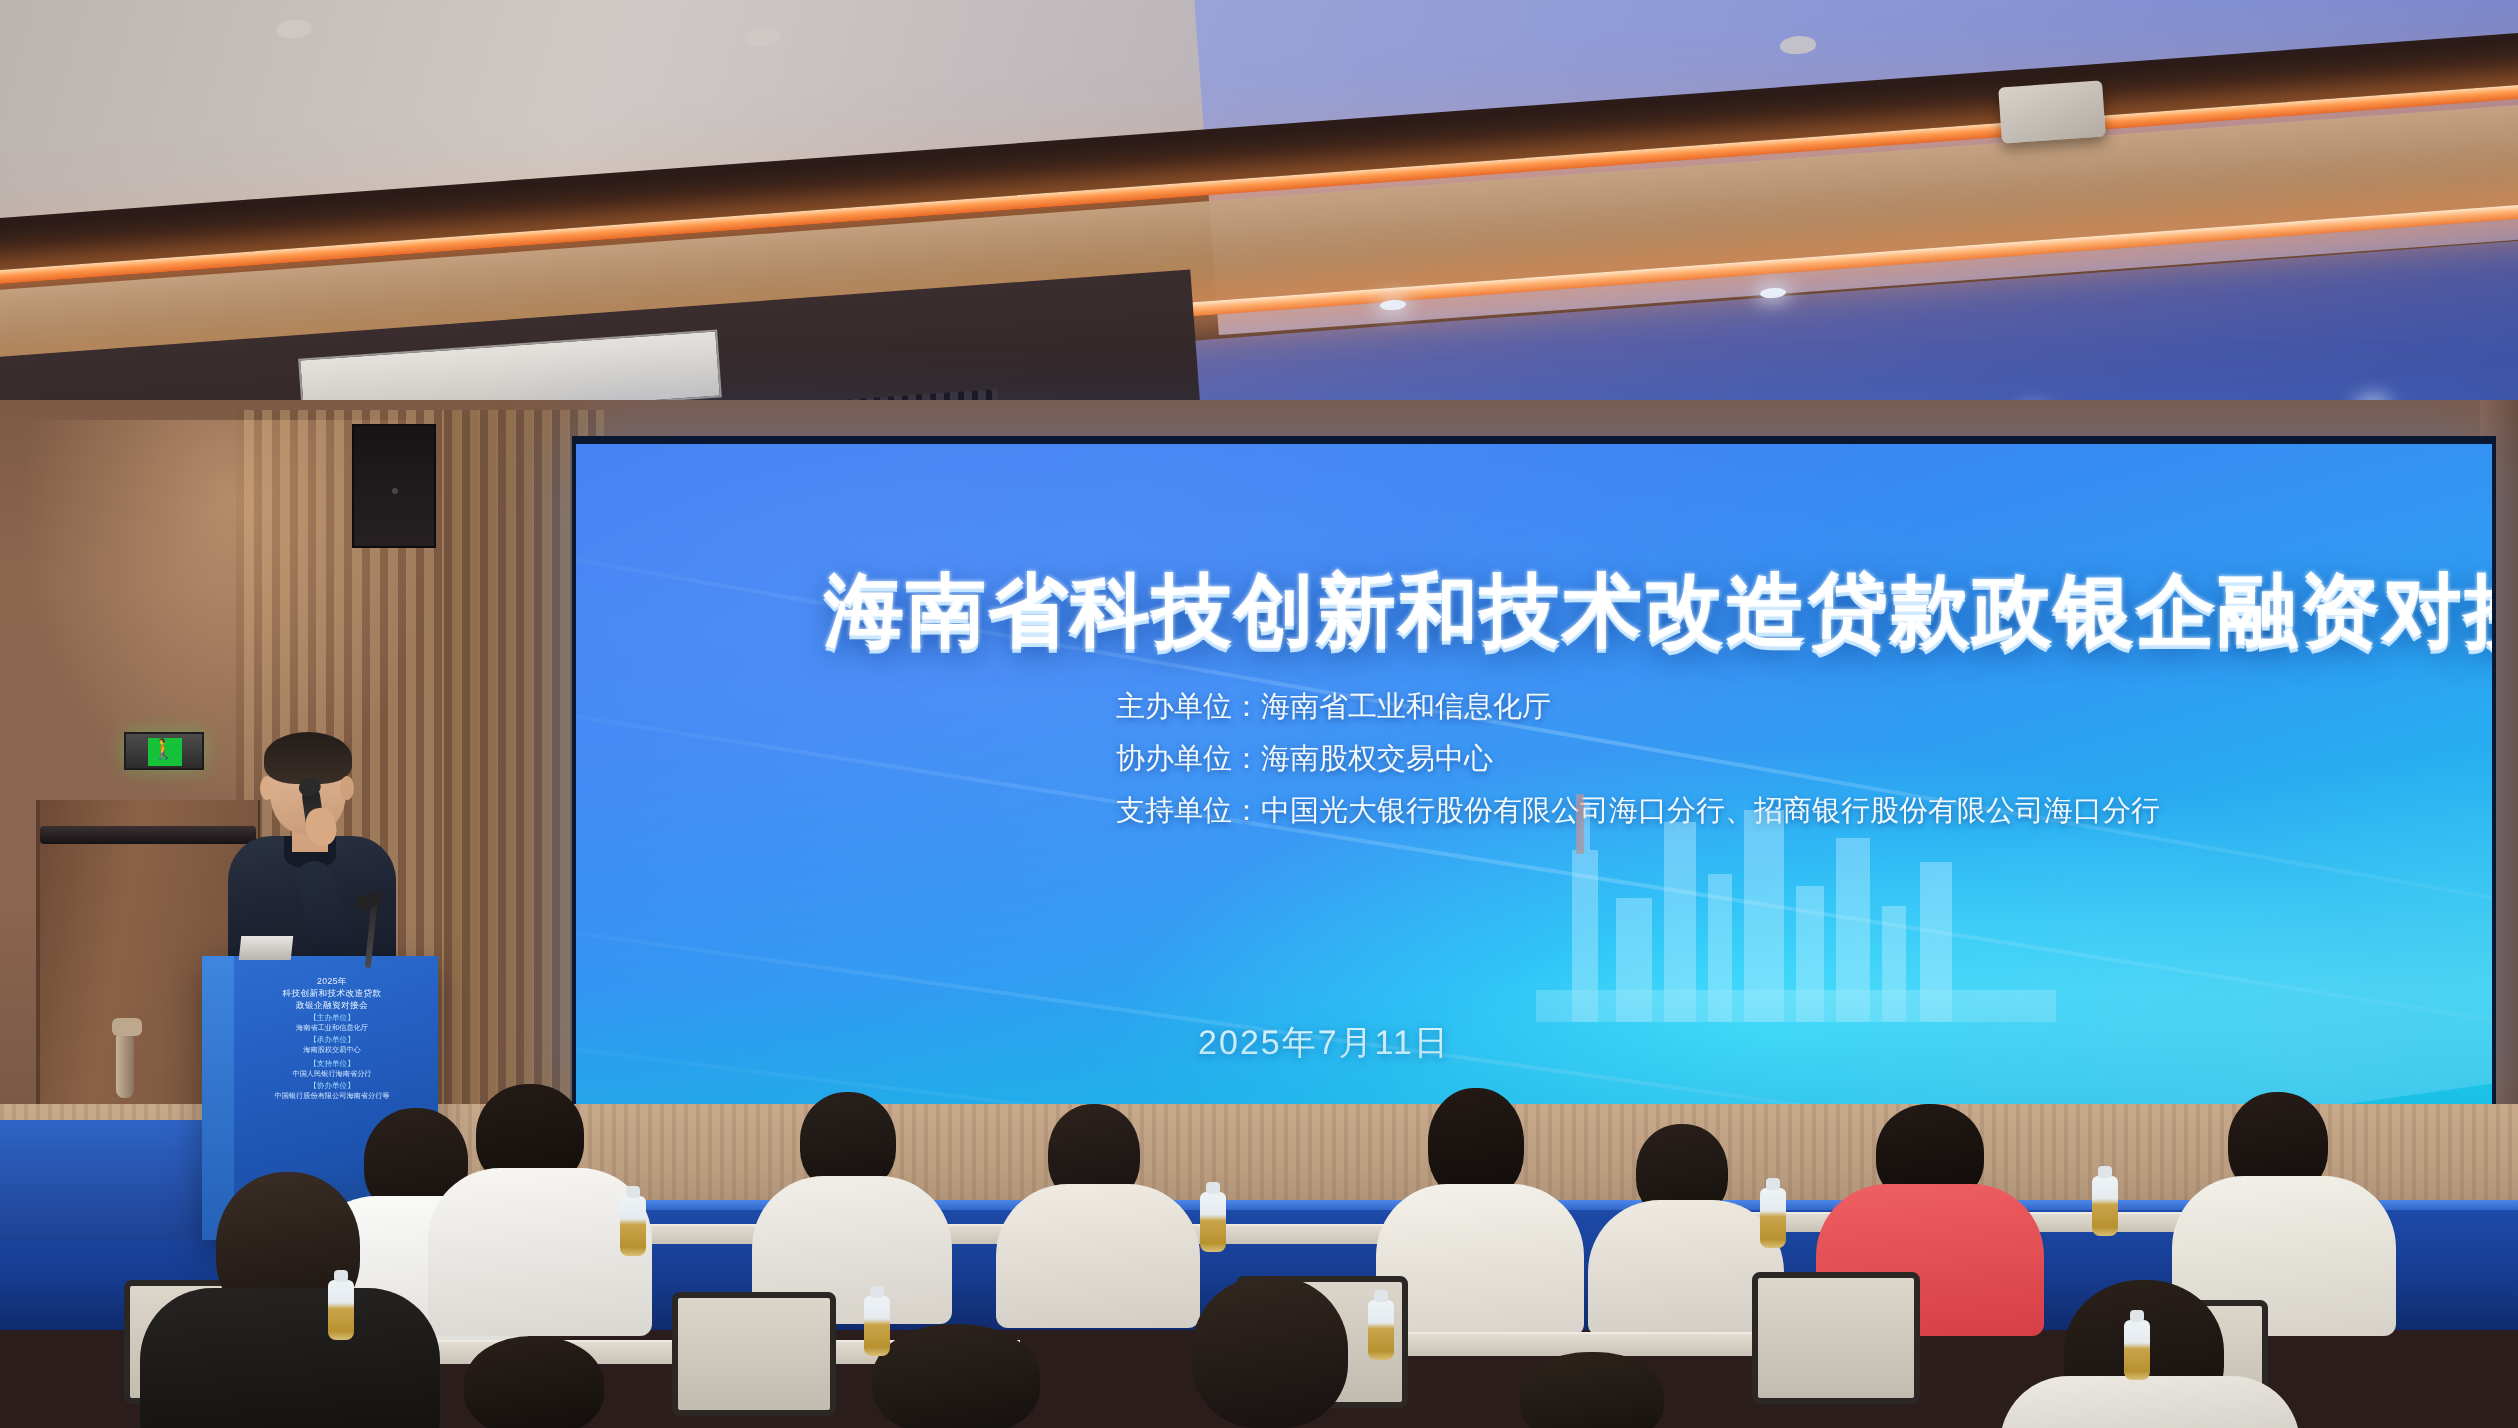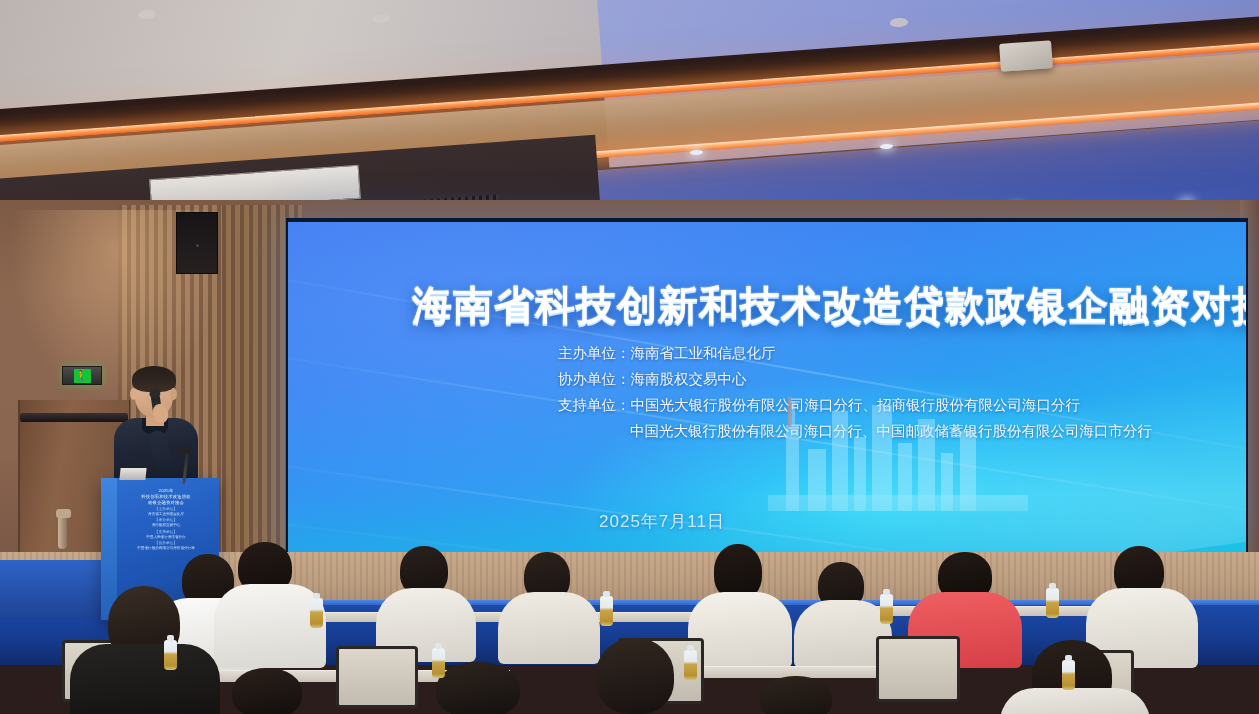--- a/index.html
+++ b/index.html
@@ -407,23 +407,20 @@
     <div class="scr-orgs">
       <div class="line">
         <span>主办单位：</span><span>海南省工业和信息化厅</span>
       </div>
       <div class="line">
         <span>协办单位：</span><span>海南股权交易中心</span>
       </div>
       <div class="line">
         <span>支持单位：</span><span>中国光大银行股份有限公司海口分行、招商银行股份有限公司海口分行</span>
       </div>
-      <div class="line indent">
-        <span>中国光大银行股份有限公司海口分行、中国邮政储蓄银行股份有限公司海口市分行</span>
-      </div>
     </div>
 
     <svg class="scr-city" viewBox="0 0 260 120">
       <g fill="#bfeeff" opacity="0.75">
         <rect x="18" y="34" width="13" height="86"></rect>
         <rect x="22" y="10" width="5" height="26"></rect>
         <rect x="40" y="58" width="18" height="62"></rect>
         <rect x="64" y="20" width="16" height="100"></rect>
         <rect x="86" y="46" width="12" height="74"></rect>
         <rect x="104" y="14" width="20" height="106"></rect>

